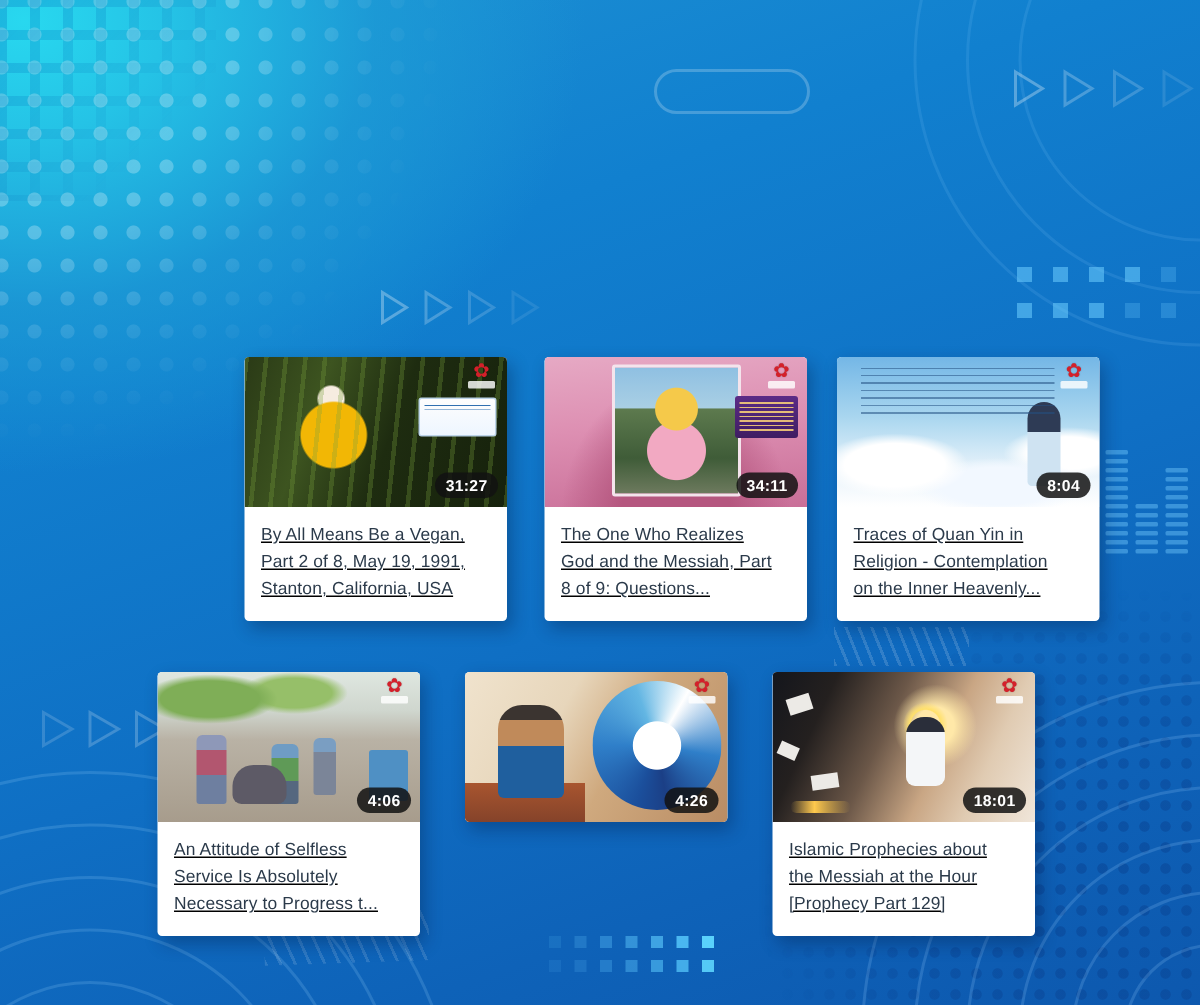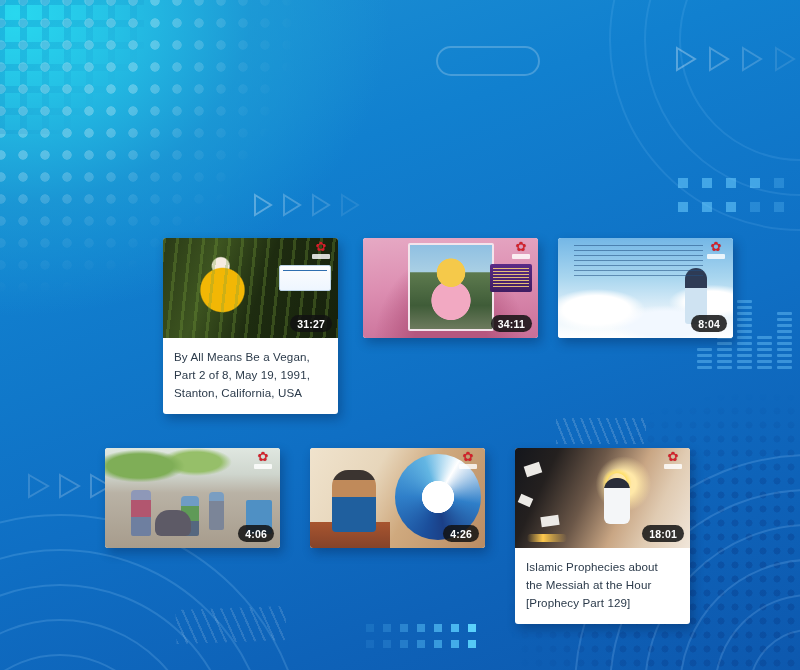--- a/index.html
+++ b/index.html
@@ -191,20 +191,21 @@
     font-weight: 700;
     letter-spacing: .2px;
     padding: 2.5px 7px;
     border-radius: 10px;
     z-index: 5;
   }
 
   .card-body {
     padding: 10px 23px 12px 11px;
     min-height: 66px;
+    text-decoration: underline;
   }
   .card-title {
     font-size: 11.6px;
     line-height: 1.55;
     color: #2b3a4a;
     letter-spacing: .1px;
   }
 
   
   .art-vegan {
@@ -549,50 +550,59 @@
       <div class="art art-pink">
           <div class="frame"></div>
           <div class="chip"></div>
         </div>
       <div class="logo-badge">
           <span class="mark">✿</span>
           <span class="bar"></span>
         </div>
       <span class="duration">34:11</span>
     </div>
+    <div class="card-body">
+      <div class="card-title">The One Who Realizes God and the Messiah, Part 8 of 9: Questions...</div>
+    </div>
   </div>
 
   <div class="card" style="left:558px; top:238px;">
     <div class="card-thumb">
       <div class="art art-cloud">
           <div class="txt"></div>
           <div class="fig"></div>
         </div>
       <div class="logo-badge">
           <span class="mark">✿</span>
           <span class="bar"></span>
         </div>
       <span class="duration">8:04</span>
+    </div>
+    <div class="card-body">
+      <div class="card-title">Traces of Quan Yin in Religion - Contemplation on the Inner Heavenly...</div>
     </div>
   </div>
 
   <div class="card" style="left:105px; top:448px;">
     <div class="card-thumb">
       <div class="art art-service">
         <div class="bin"></div>
           <div class="p1"></div>
           <div class="p2"></div>
           <div class="p3"></div>
           <div class="bag"></div>
       </div>
       <div class="logo-badge">
           <span class="mark">✿</span>
           <span class="bar"></span>
         </div>
       <span class="duration">4:06</span>
+    </div>
+    <div class="card-body">
+      <div class="card-title">An Attitude of Selfless Service Is Absolutely Necessary to Progress t...</div>
     </div>
   </div>
 
   <div class="card" style="left:310px; top:448px;">
     <div class="card-thumb">
       <div class="art art-fish">
         <div class="swirl"></div>
           <div class="deck"></div>
           <div class="man"></div>
       </div>

